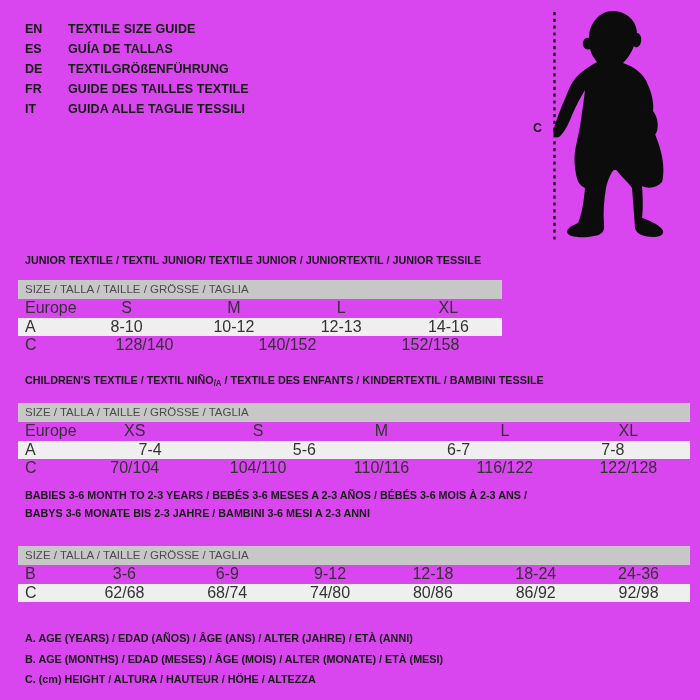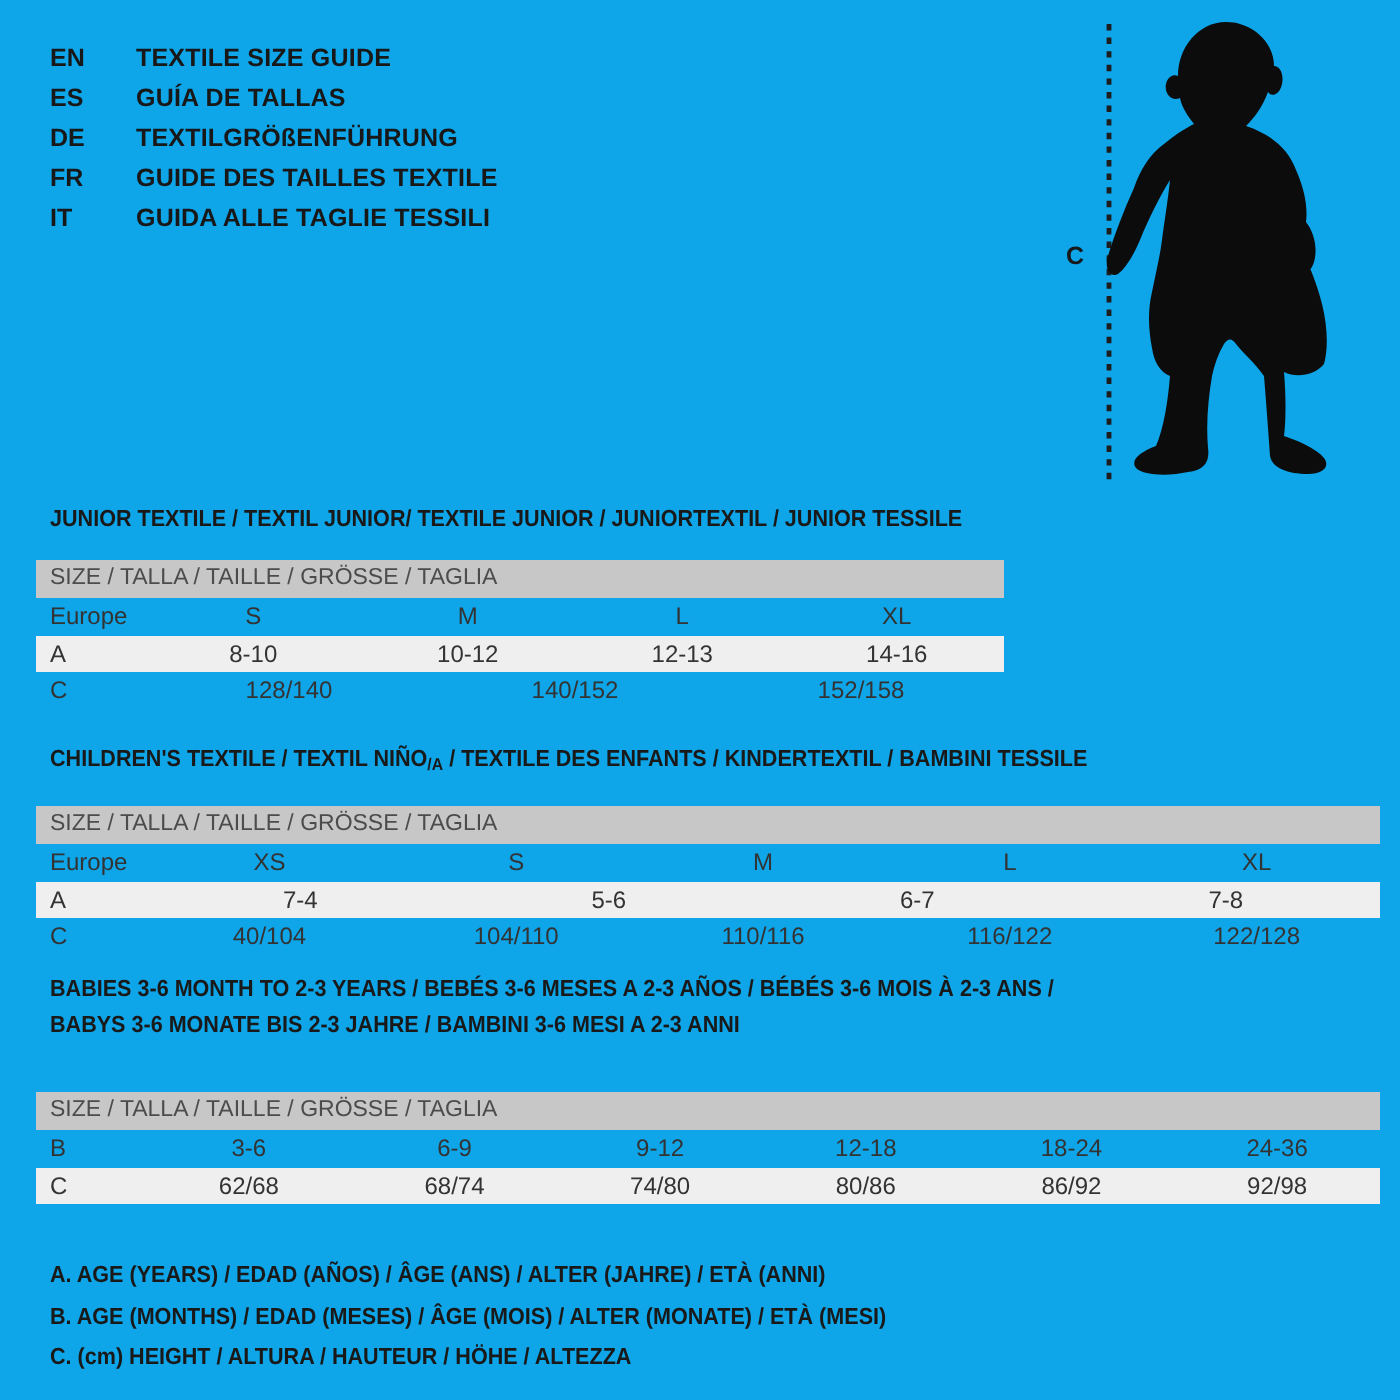--- a/index.html
+++ b/index.html
@@ -1,16 +1,16 @@
 <!DOCTYPE html>
 <html><head>
 <meta charset="utf-8">
 <style>
   html,body { margin:0; padding:0; background:#ffffff; }
-  .page { position:relative; width:700px; height:700px; background:#0ea5e9;
+  .page { position:relative; width:700px; height:700px; background:#d946ef;
           font-family:"Liberation Sans", sans-serif; overflow:hidden; }
 
   
   .langs { position:absolute; left:25px; top:19px; }
   .lang-row { display:flex; height:20px; line-height:20px; }
   .lang-code { width:43px; font-weight:bold; font-size:12.5px; color:#181818; }
   .lang-label { font-weight:bold; font-size:12.5px; color:#181818; letter-spacing:0.1px; white-space:nowrap; }
 
   
   .figure { position:absolute; left:530px; top:0; width:168px; height:246px; }
@@ -25,21 +25,21 @@
   #title-3 { top:486px; line-height:18px; }
   .title-sub { font-size:8.5px; position:relative; top:2px; }
 
   
   .stable { position:absolute; left:18px; }
   .t1 { top:280px; width:484px; }
   .t2 { top:403px; width:672px; }
   .t3 { top:546px; width:672px; }
   .size-bar { height:19px; line-height:19px; background:#c7c7c7; color:#4c4c4c;
               font-size:11.5px; padding-left:7px; margin-bottom:0; box-sizing:border-box; }
-  .trow { display:flex; height:18.5px; line-height:18.5px; font-size:12px; color:#333333; }
+  .trow { display:flex; height:18.5px; line-height:18.5px; font-size:16px; color:#333333; }
   .trow.shaded { background:#efefef; }
   .lbl { width:55px; padding-left:7px; box-sizing:border-box; }
   .val { flex:1 1 0; text-align:center; }
 
   
   .notes { position:absolute; left:25px; top:628px; }
   .note-line { height:20.5px; line-height:20.5px; font-weight:bold; font-size:11.6px; color:#191919;
                white-space:nowrap; transform:scaleX(0.93); transform-origin:left top; }
 </style>
 </head>
@@ -157,21 +157,21 @@
     </div>
     <div class="trow shaded">
       <div class="lbl">A</div>
       <div class="val">7-4</div>
       <div class="val">5-6</div>
       <div class="val">6-7</div>
       <div class="val">7-8</div>
     </div>
     <div class="trow">
       <div class="lbl">C</div>
-      <div class="val">40/104</div>
+      <div class="val">70/104</div>
       <div class="val">104/110</div>
       <div class="val">110/116</div>
       <div class="val">116/122</div>
       <div class="val">122/128</div>
     </div>
   </div>
 
   <div class="section-title" id="title-3">
     <div>BABIES 3-6 MONTH TO 2-3 YEARS / BEBÉS 3-6 MESES A 2-3 AÑOS / BÉBÉS 3-6 MOIS À 2-3 ANS /</div>
     <div>BABYS 3-6 MONATE BIS 2-3 JAHRE / BAMBINI 3-6 MESI A 2-3 ANNI</div>

